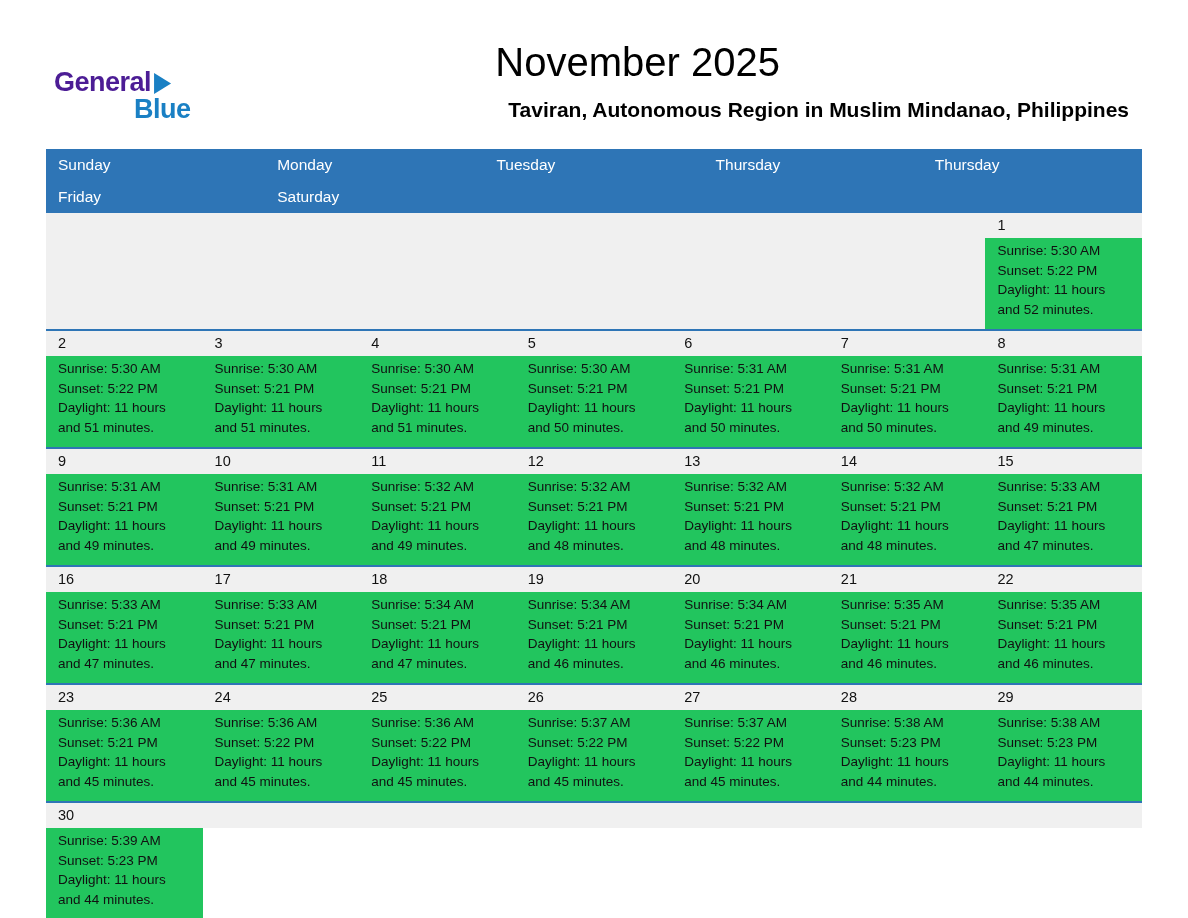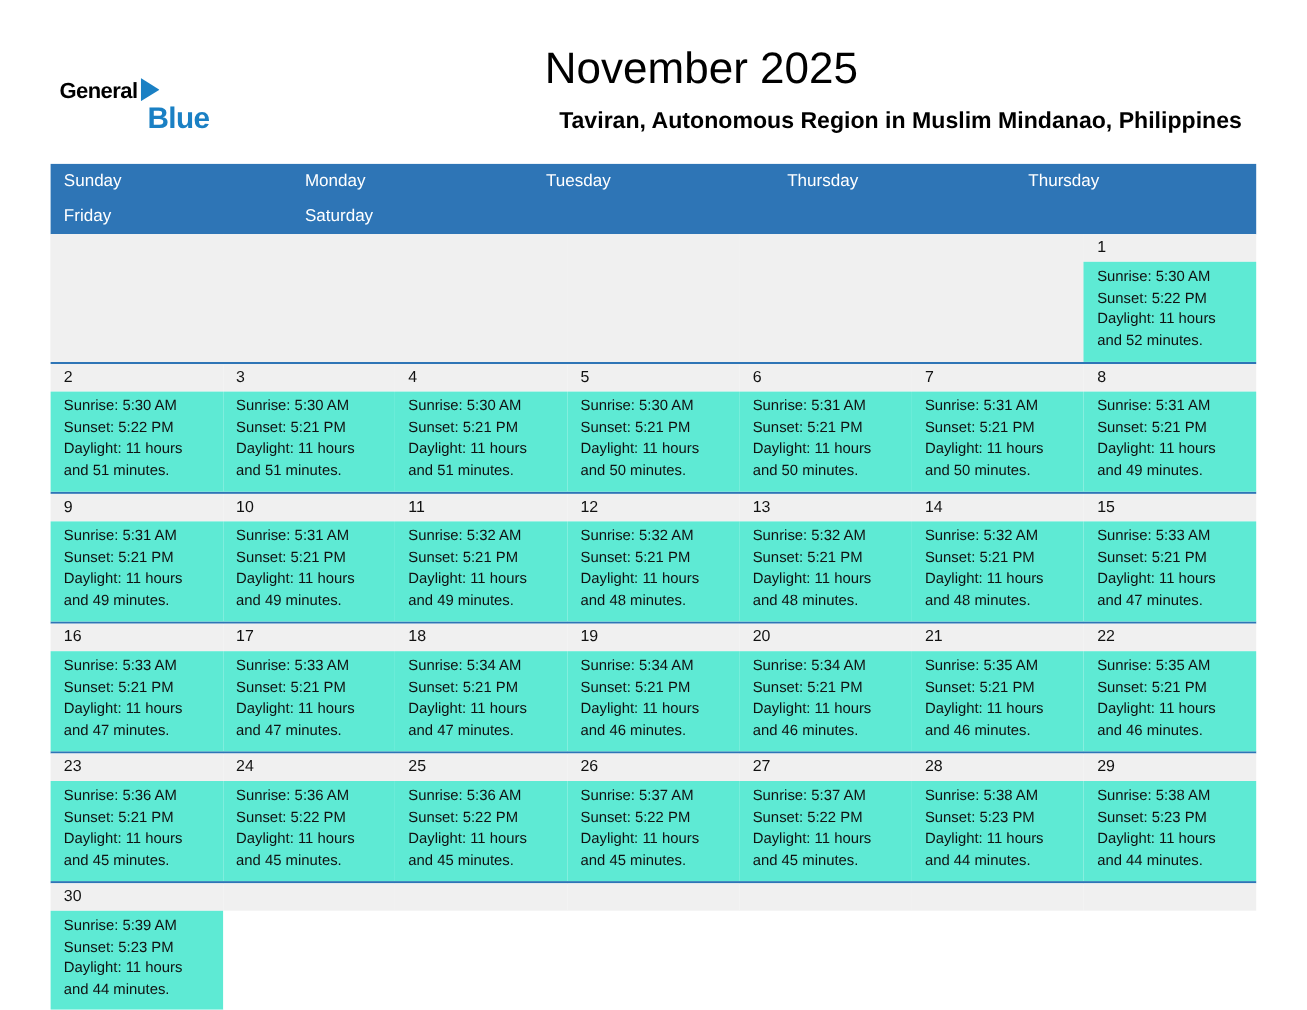--- a/index.html
+++ b/index.html
@@ -11,21 +11,21 @@
     color: #111111;
   }
   .page { width: 1188px; height: 918px; background: #fff; overflow: hidden; }
 
   
   .top-area {
     display: flex; justify-content: space-between; align-items: flex-start;
     padding: 40px 46px 8px 54px;
   }
   .logo { margin-top: 28px; line-height: 1.05; white-space: nowrap; }
-  .logo-line1 { font-size: 20px; font-weight: 700; color: #000000; letter-spacing: -0.5px; }
+  .logo-line1 { font-size: 27px; font-weight: 700; color: #4c1d95; letter-spacing: -0.5px; }
   .logo-triangle {
     display: inline-block; width: 17px; height: 21px;
     background: var(--logo-blue, #1a80c4);
     clip-path: polygon(0 0, 100% 50%, 0 100%);
     margin-left: 3px; transform: translateY(3px);
   }
   .logo-line2 { font-size: 27px; font-weight: 700; color: var(--logo-blue, #1a80c4); margin-left: 80px; margin-top: -1px; letter-spacing: -0.5px; }
 
   .titles { text-align: left; }
   .month-title { font-size: 40px; font-weight: 400; margin: 0 0 12px 0; color: #000; }
@@ -45,21 +45,21 @@
     background: #ffffff;
   }
   .calendar-body .week-row:first-child { border-top: none; }
 
   .day-cell { display: flex; flex-direction: column; }
   .num-strip {
     background: var(--strip-gray, #f0f0f0);
     padding: 4px 8px 3px 12px;
     font-size: 14.5px; color: #111; min-height: 25px;
   }
-  .cell-body { flex: 1; padding: 3px 8px 10px 12px; background: #5eead4; }
+  .cell-body { flex: 1; padding: 3px 8px 10px 12px; background: #22c55e; }
   .cell-line { font-size: 13.5px; line-height: 19.5px; max-width: 130px; color: #111; }
 
   .empty-lead, .empty-lead .num-strip, .empty-lead .cell-body { background: var(--strip-gray, #f0f0f0); }
   .empty-trail .cell-body { background: #ffffff; }
 </style>
 </head>
 <body>
 
 <div class="page">
 

